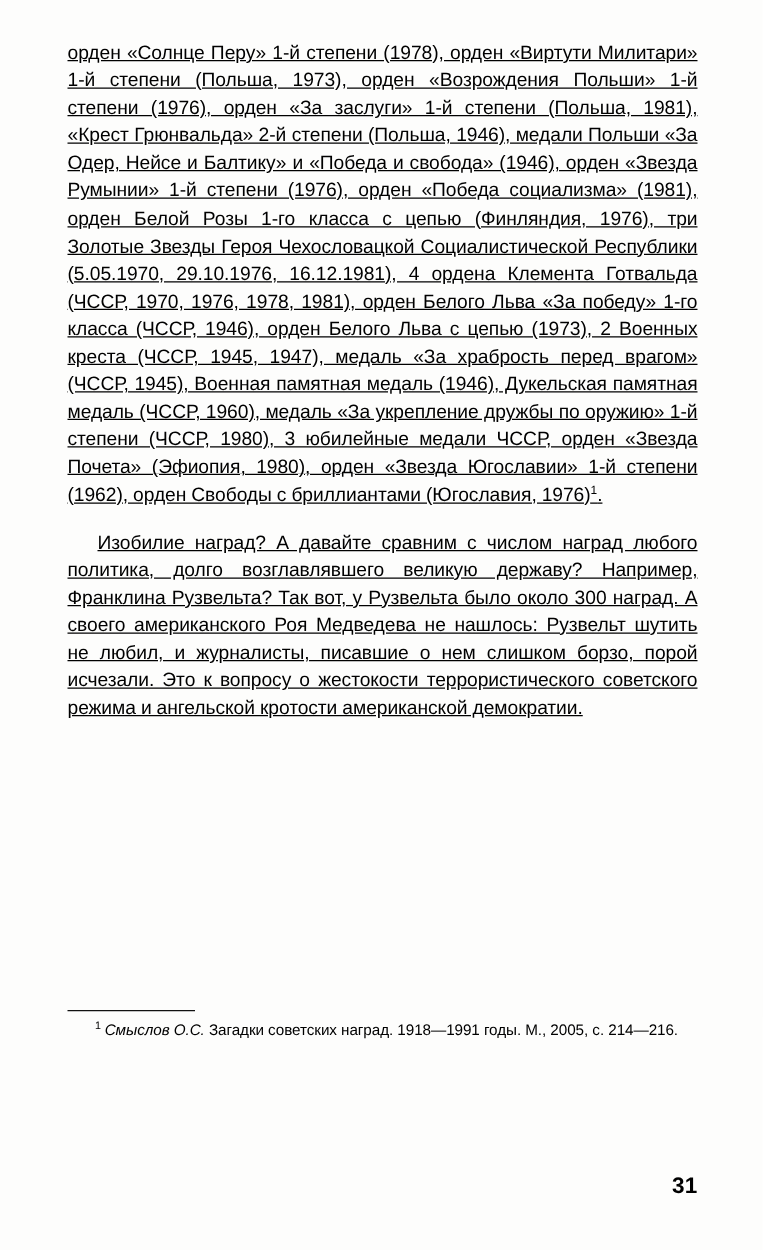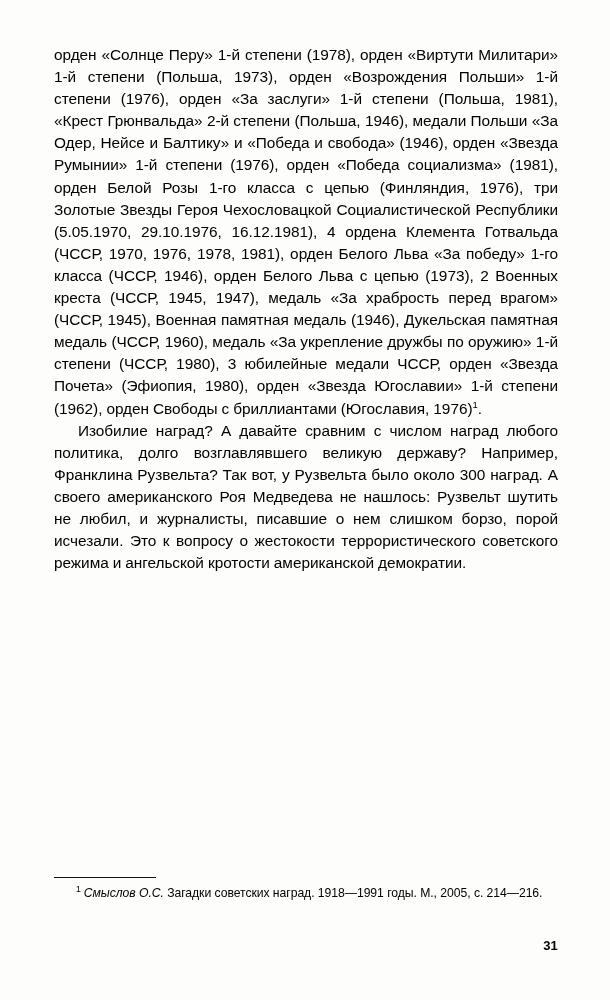--- a/index.html
+++ b/index.html
@@ -22,52 +22,53 @@
     width: 610px;
     height: 1000px;
     box-sizing: border-box;
     background: #fdfdfc;
   }
 
   
   .text-column {
     position: absolute;
     left: 54px;
-    top: 44px;
+    top: 32px;
     width: 504px;
+    text-decoration: underline;
   }
 
   .para {
     margin: 0;
     font-size: 15.4px;
     line-height: 22.1px;
     text-align: justify;
     text-justify: inter-word;
     letter-spacing: -0.05px;
     word-spacing: -0.2px;
     hyphens: none;
   }
   .para + .para {
-    margin-top: 0;
+    margin-top: 16px;
   }
   .para.indent {
     text-indent: 24px;
   }
 
   sup.fn-ref {
     font-size: 9.5px;
     vertical-align: super;
     line-height: 0;
   }
 
   
   .footnotes {
     position: absolute;
     left: 54px;
-    top: 877px;
+    top: 808px;
     width: 504px;
   }
   .footnote-rule {
     width: 102px;
     height: 0;
     border-top: 1.4px solid #111;
     margin: 0 0 7px 0;
   }
   .footnote {
     margin: 0;
@@ -88,21 +89,21 @@
   }
   .footnote i {
     font-style: italic;
   }
 
   
   .folio {
     position: absolute;
     right: 52px;
     top: 938px;
-    font-size: 13px;
+    font-size: 18px;
     font-weight: 700;
     letter-spacing: 0.2px;
   }
 </style>
 </head>
 <body>
 
 <div class="page">
 
   <div class="text-column">

